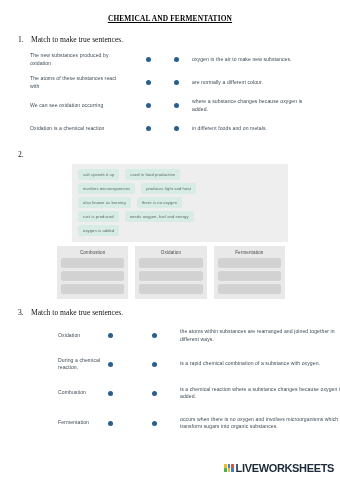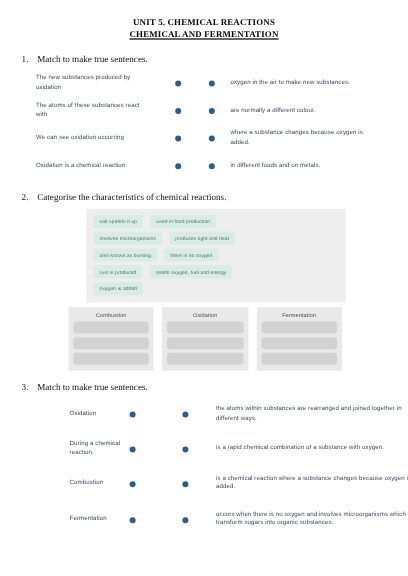--- a/index.html
+++ b/index.html
@@ -181,21 +181,20 @@
     letter-spacing: -0.35px;
     color: #1d2a3a;
   }
 </style>
 </head>
 <body>
 
 <div class="page">
 
   <div class="title-block">
-    <div class="title-line">UNIT 5. CHEMICAL REACTIONS</div>
     <div class="title-line underlined">CHEMICAL AND FERMENTATION</div>
   </div>
 
   <div id="ex1">
     <div class="instruction" style="margin-top:11px;">
       <span class="num">1.</span>
       <span>Match to make true sentences.</span>
     </div>
 
     <div class="match">
@@ -251,21 +250,20 @@
           </div>
           <div class="match-text right-text">in different foods and on metals.</div>
         </div>
       </div>
     </div>
   </div>
 
   <div id="ex2">
     <div class="instruction" style="margin-top:10px;">
       <span class="num">2.</span>
-      <span>Categorise the characteristics of chemical reactions.</span>
     </div>
 
     <div class="chip-tray" style="background: rgb(238, 238, 238);">
       <div class="chip-row">
         <span class="chip" style="background: rgb(216, 236, 230);">salt speeds it up</span>
         <span class="chip" style="background: rgb(216, 236, 230);">used in food production</span>
       </div>
       <div class="chip-row">
         <span class="chip" style="background: rgb(216, 236, 230);">involves microorganisms</span>
         <span class="chip" style="background: rgb(216, 236, 230);">produces light and heat</span>
@@ -361,14 +359,25 @@
         <div class="match-row r4">
           <div class="right-dotcol">
             <span class="dot" style="background: rgb(43, 94, 142);"></span>
           </div>
           <div class="match-text right-text">occurs when there is no oxygen and involves microorganisms which transform sugars into organic substances.</div>
         </div>
       </div>
     </div>
   </div>
 
+  <div class="watermark">
+    <span class="wm-logo">
+      <i style="background: rgb(232, 185, 58);"></i>
+      <i style="background: rgb(58, 127, 196);"></i>
+      <i style="background: rgb(217, 79, 61);"></i>
+      <i style="background: rgb(79, 174, 90);"></i>
+      <i style="background: rgb(232, 185, 58);"></i>
+      <i style="background: rgb(58, 127, 196);"></i>
+    </span>
+    <span class="wm-text">LIVEWORKSHEETS</span>
+  </div>
 
 </div>
 
 </body></html>

